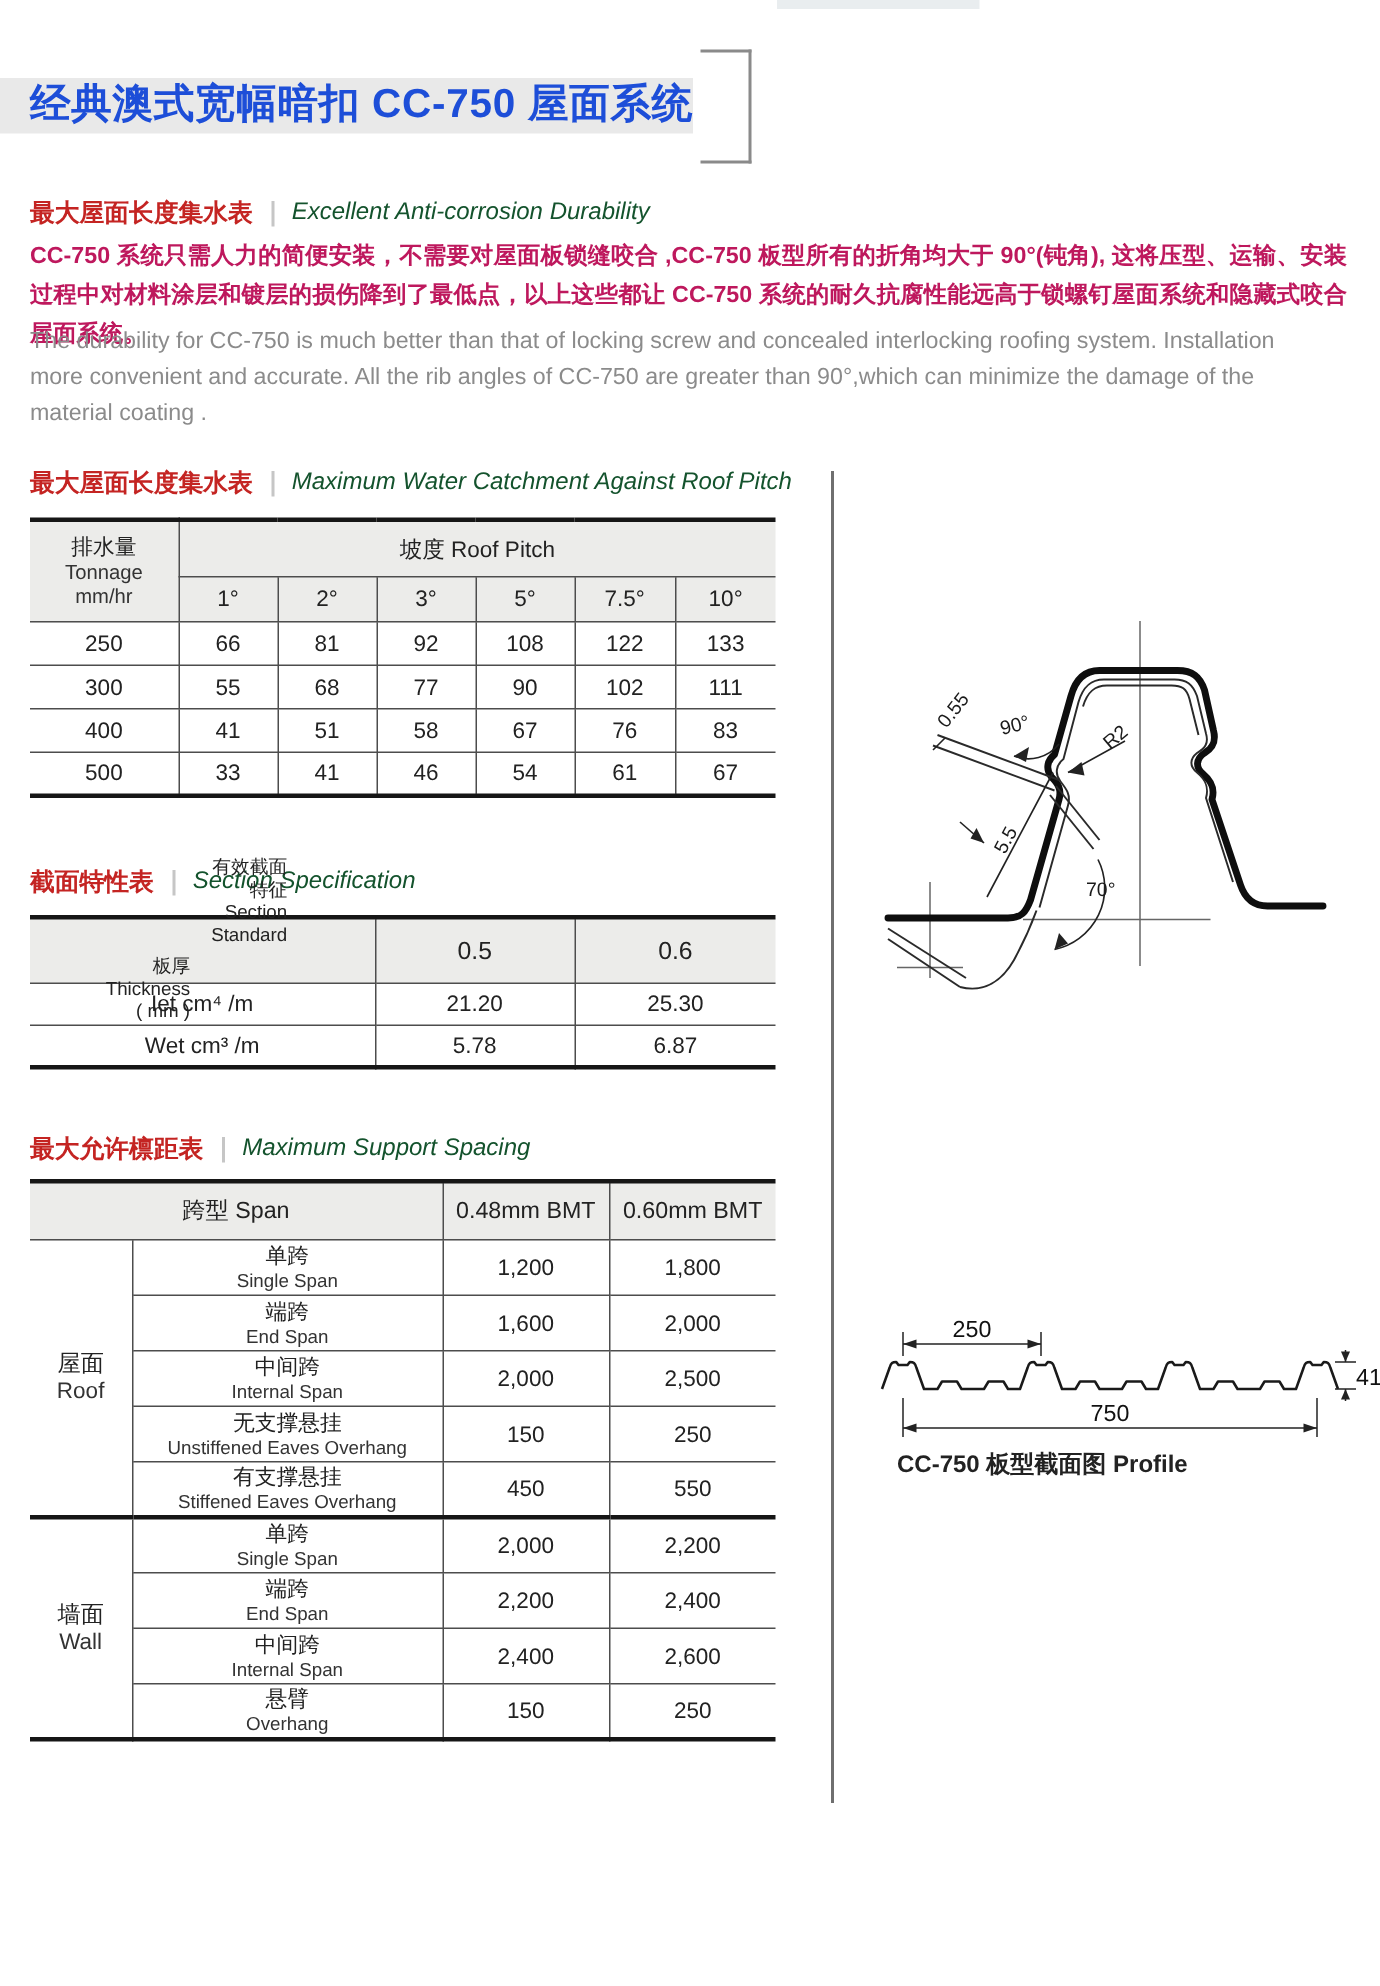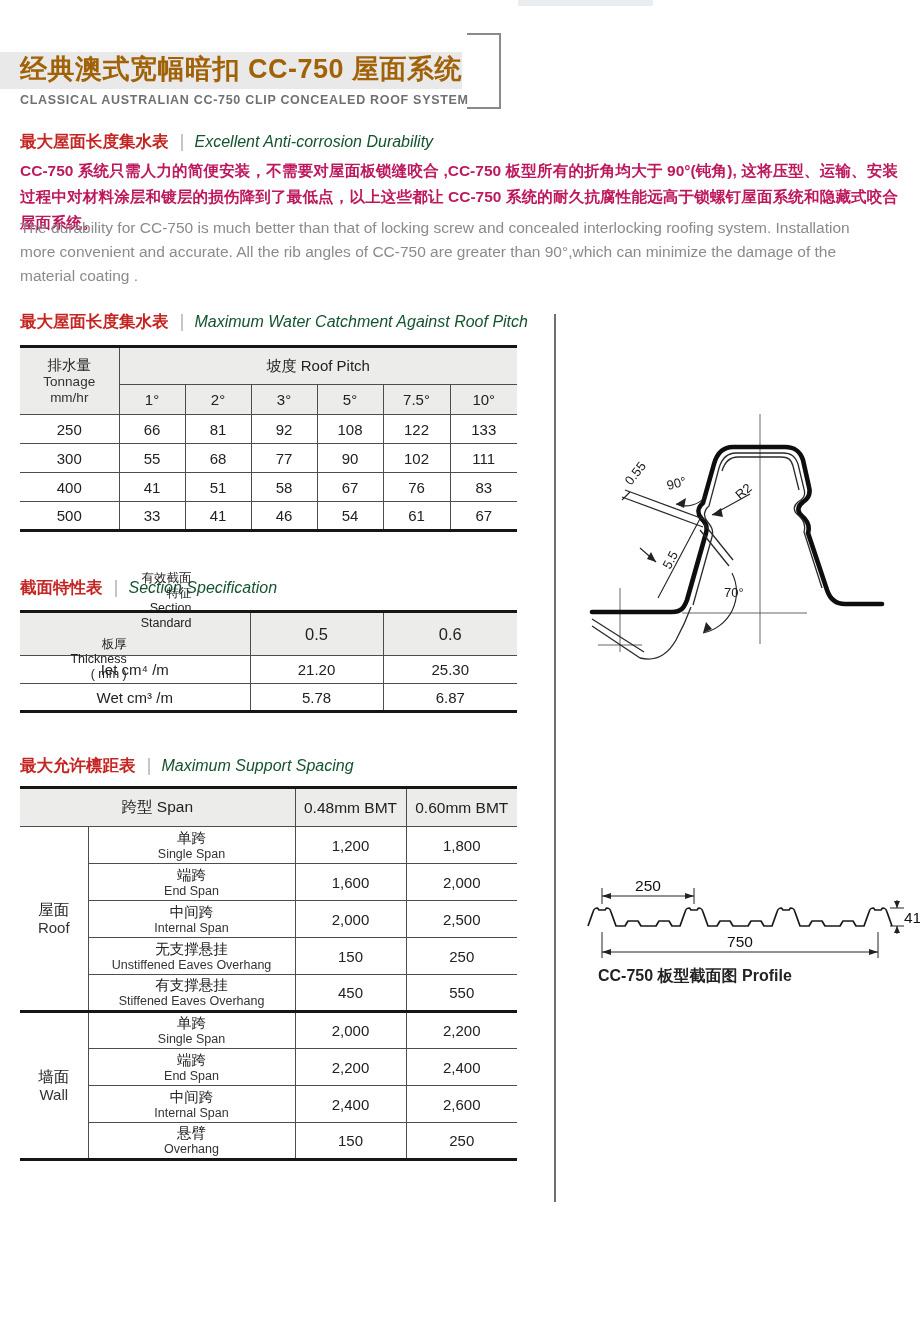--- a/index.html
+++ b/index.html
@@ -5,21 +5,21 @@
   html,body{margin:0;padding:0;background:#ffffff;}
   body{font-family:"Liberation Sans","DejaVu Sans",sans-serif;color:#1c1c1c;}
   .page{position:relative;width:920px;height:1324px;background:#fff;overflow:hidden;}
 
   
   .top-fragment{position:absolute;left:518px;top:0;width:135px;height:6px;background:#e9edef;}
 
   
   .title-band{position:absolute;left:0;top:52px;width:462px;height:37px;background:#e9e9e9;}
   .title-zh{position:absolute;left:20px;top:49px;width:460px;height:40px;line-height:40px;
-            font-size:27px;font-weight:bold;color:#a16207;letter-spacing:0.5px;white-space:nowrap;}
+            font-size:27px;font-weight:bold;color:#1d4ed8;letter-spacing:0.5px;white-space:nowrap;}
   .title-en{position:absolute;left:20px;top:93px;font-size:12.5px;font-weight:bold;
             letter-spacing:0.7px;color:#707070;white-space:nowrap;}
   .title-bracket{position:absolute;left:467px;top:33px;width:32px;height:72px;
             border:2px solid #8a8a8a;border-left:none;}
 
   
   .sec-head{position:absolute;left:20px;display:flex;align-items:center;white-space:nowrap;}
   .sec-head .zh{color:#c42422;font-weight:bold;font-size:16.5px;}
   .sec-head .sep{width:0;height:17px;border-left:2px solid #c6c6c6;margin:0 12px;}
   .sec-head .en{color:#14532d;font-size:16px;font-style:italic;}
@@ -63,21 +63,20 @@
 </style>
 </head>
 <body>
 
 <div class="page">
 
   <div class="top-fragment"></div>
 
   <div class="title-band"></div>
   <div class="title-zh">经典澳式宽幅暗扣 CC-750 屋面系统</div>
-  <div class="title-en">CLASSICAL AUSTRALIAN CC-750 CLIP CONCEALED ROOF SYSTEM</div>
   <div class="title-bracket"></div>
 
   <div class="sec-head" style="top:131px;">
     <span class="zh">最大屋面长度集水表</span>
     <span class="sep"></span>
     <span class="en">Excellent Anti-corrosion Durability</span>
   </div>
   <div class="para-zh">CC-750 系统只需人力的简便安装，不需要对屋面板锁缝咬合 ,CC-750 板型所有的折角均大于 90°(钝角), 这将压型、运输、安装过程中对材料涂层和镀层的损伤降到了最低点，以上这些都让 CC-750 系统的耐久抗腐性能远高于锁螺钉屋面系统和隐藏式咬合屋面系统。</div>
   <div class="para-en">The durability for CC-750 is much better than that of locking screw and concealed interlocking roofing system. Installation more convenient and accurate. All the rib angles of CC-750 are greater than 90°,which can minimize the damage of the material coating .</div>
 

